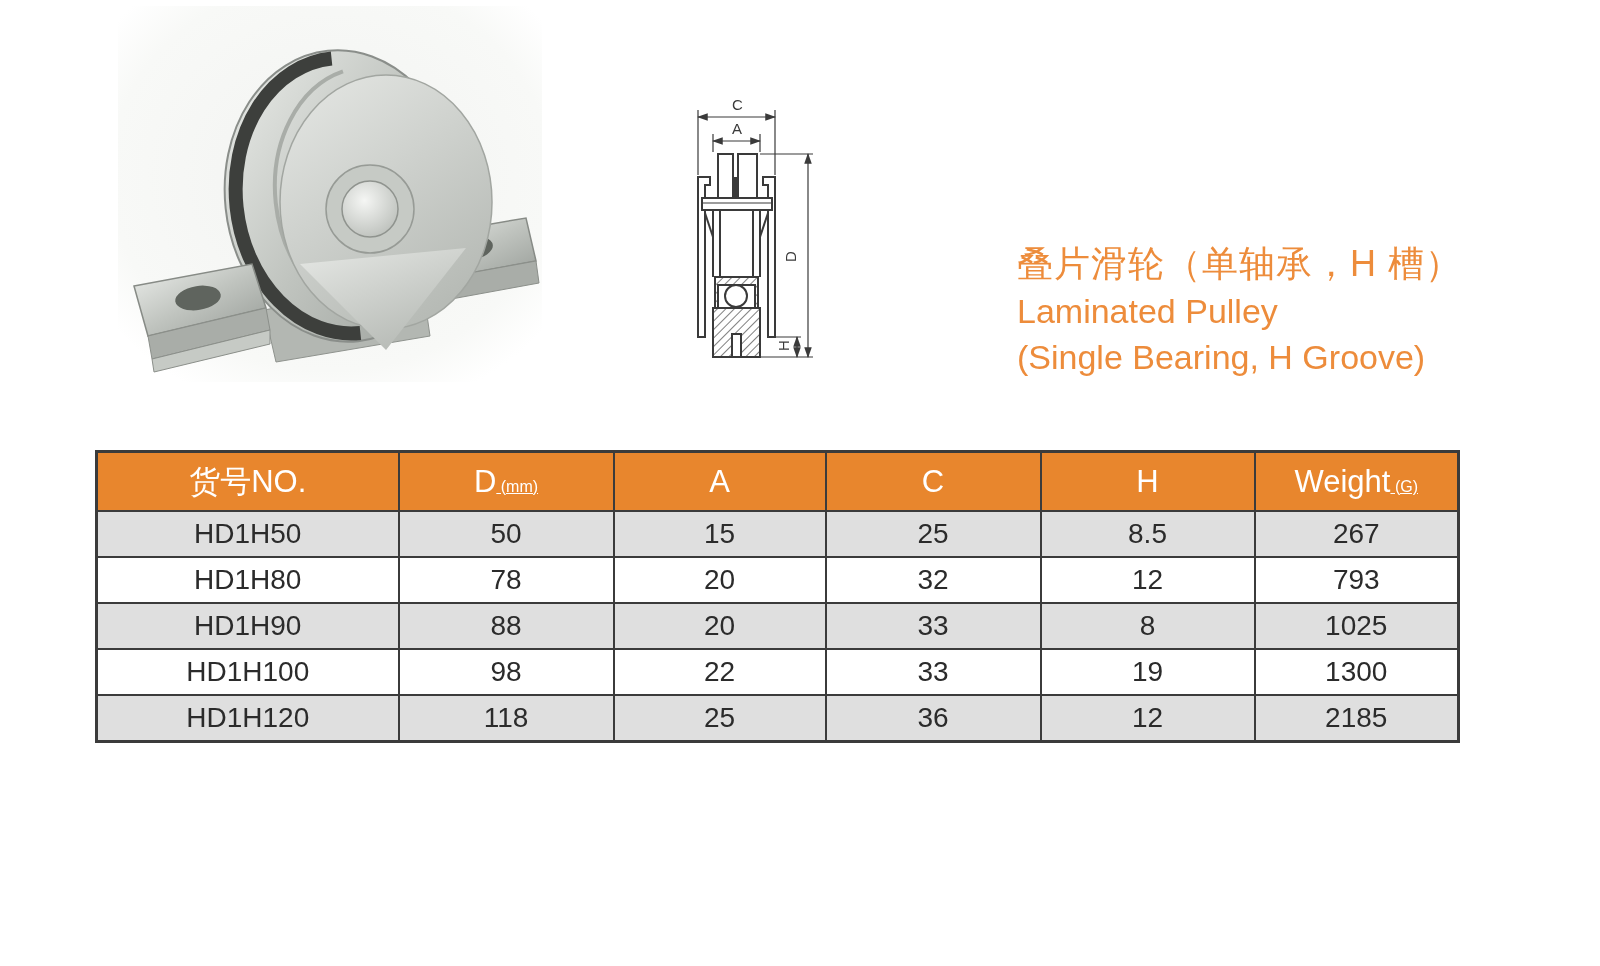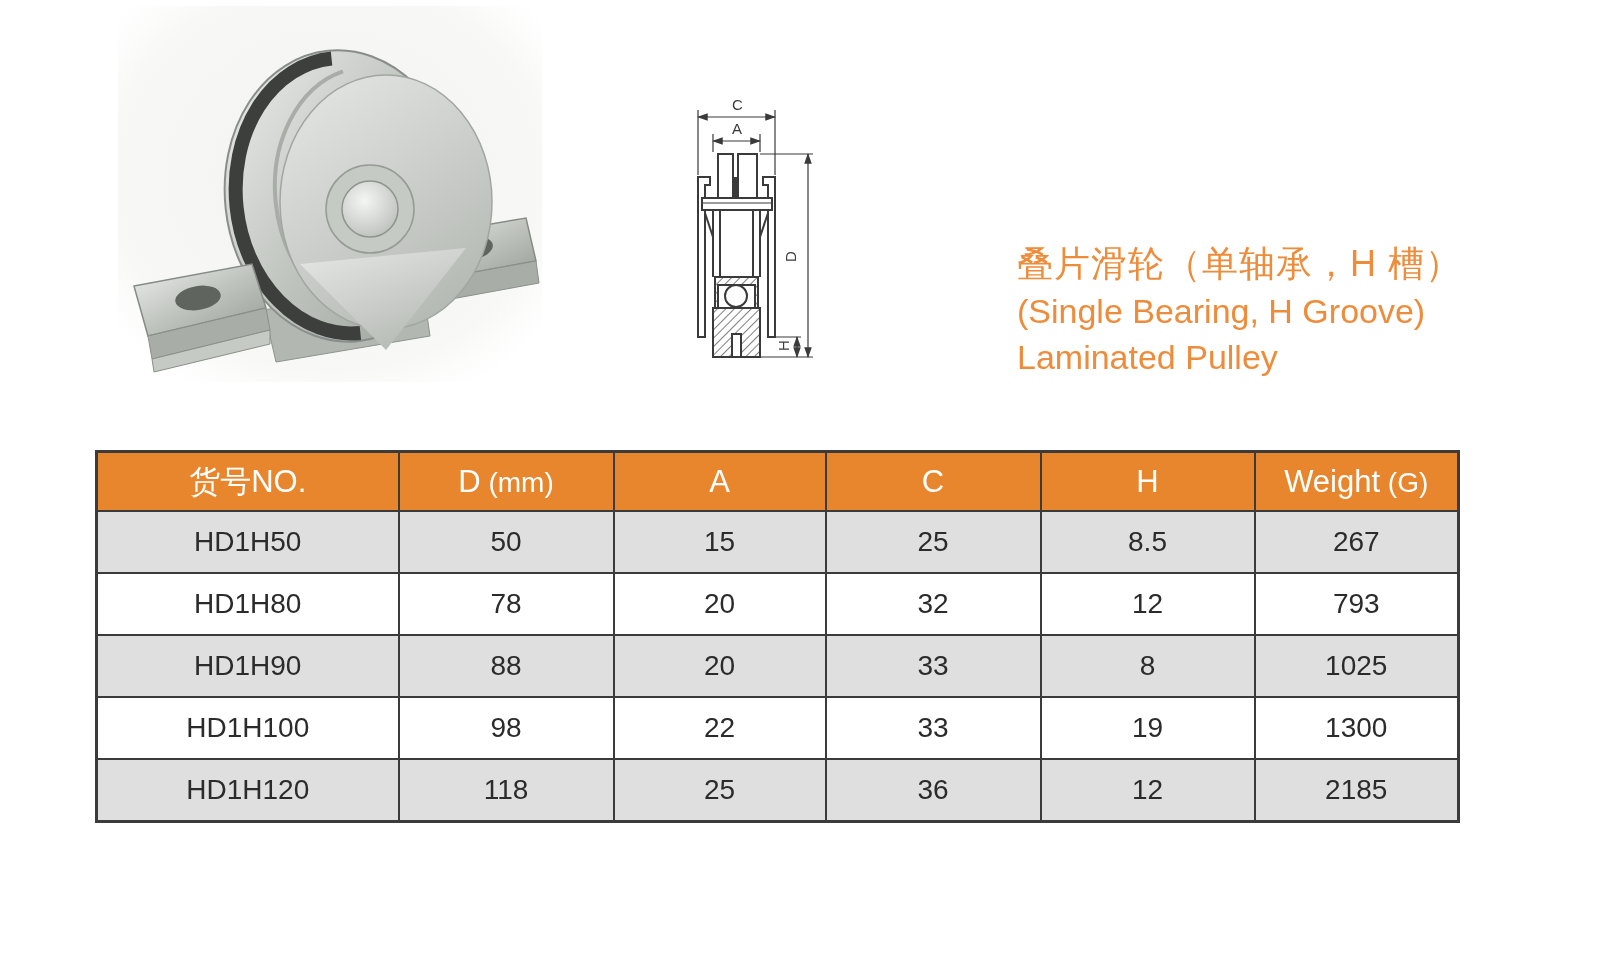--- a/index.html
+++ b/index.html
@@ -52,28 +52,28 @@
   table.spec th {
     background: var(--accent, #E8862D);
     color: #ffffff;
     font-weight: normal;
     font-size: 31px;
     height: 57px;
     border: 2px solid var(--border, #3B3B3B);
     vertical-align: middle;
     padding: 0;
   }
-  table.spec th .unit { font-size: 28px; }
+  table.spec th .unit { font-size: 16px; text-decoration: underline; }
   table.spec td {
     font-size: 28px;
     color: #2b2b2b;
     height: 44px;
     border: 2px solid var(--border, #3B3B3B);
     text-align: center; vertical-align: middle;
-    padding: 8px;
+    padding: 0;
     background: #ffffff;
   }
   table.spec tbody tr:nth-child(odd) td { background: var(--row-alt, #DFDFDF); }
 </style>
 </head>
 <body>
 
 <div class="page">
 
   <div class="photo">
@@ -189,22 +189,22 @@
       </g>
       <text x="92" y="30">C</text>
       <text x="92" y="54">A</text>
       <text x="156" y="182" transform="rotate(-90 156 182)">D</text>
       <text x="149" y="271" transform="rotate(-90 149 271)">H</text>
     </svg>
   </div>
 
   <div class="title-block">
     <div class="title-zh">叠片滑轮（单轴承，H 槽）</div>
+    <div class="title-en">Laminated Pulley</div>
     <div class="title-en">(Single Bearing, H Groove)</div>
-    <div class="title-en">Laminated Pulley</div>
   </div>
 
   <table class="spec">
     <colgroup>
         <col style="width: 302px;">
         <col style="width: 215px;">
         <col style="width: 212px;">
         <col style="width: 215px;">
         <col style="width: 214px;">
         <col style="width: 204px;">

